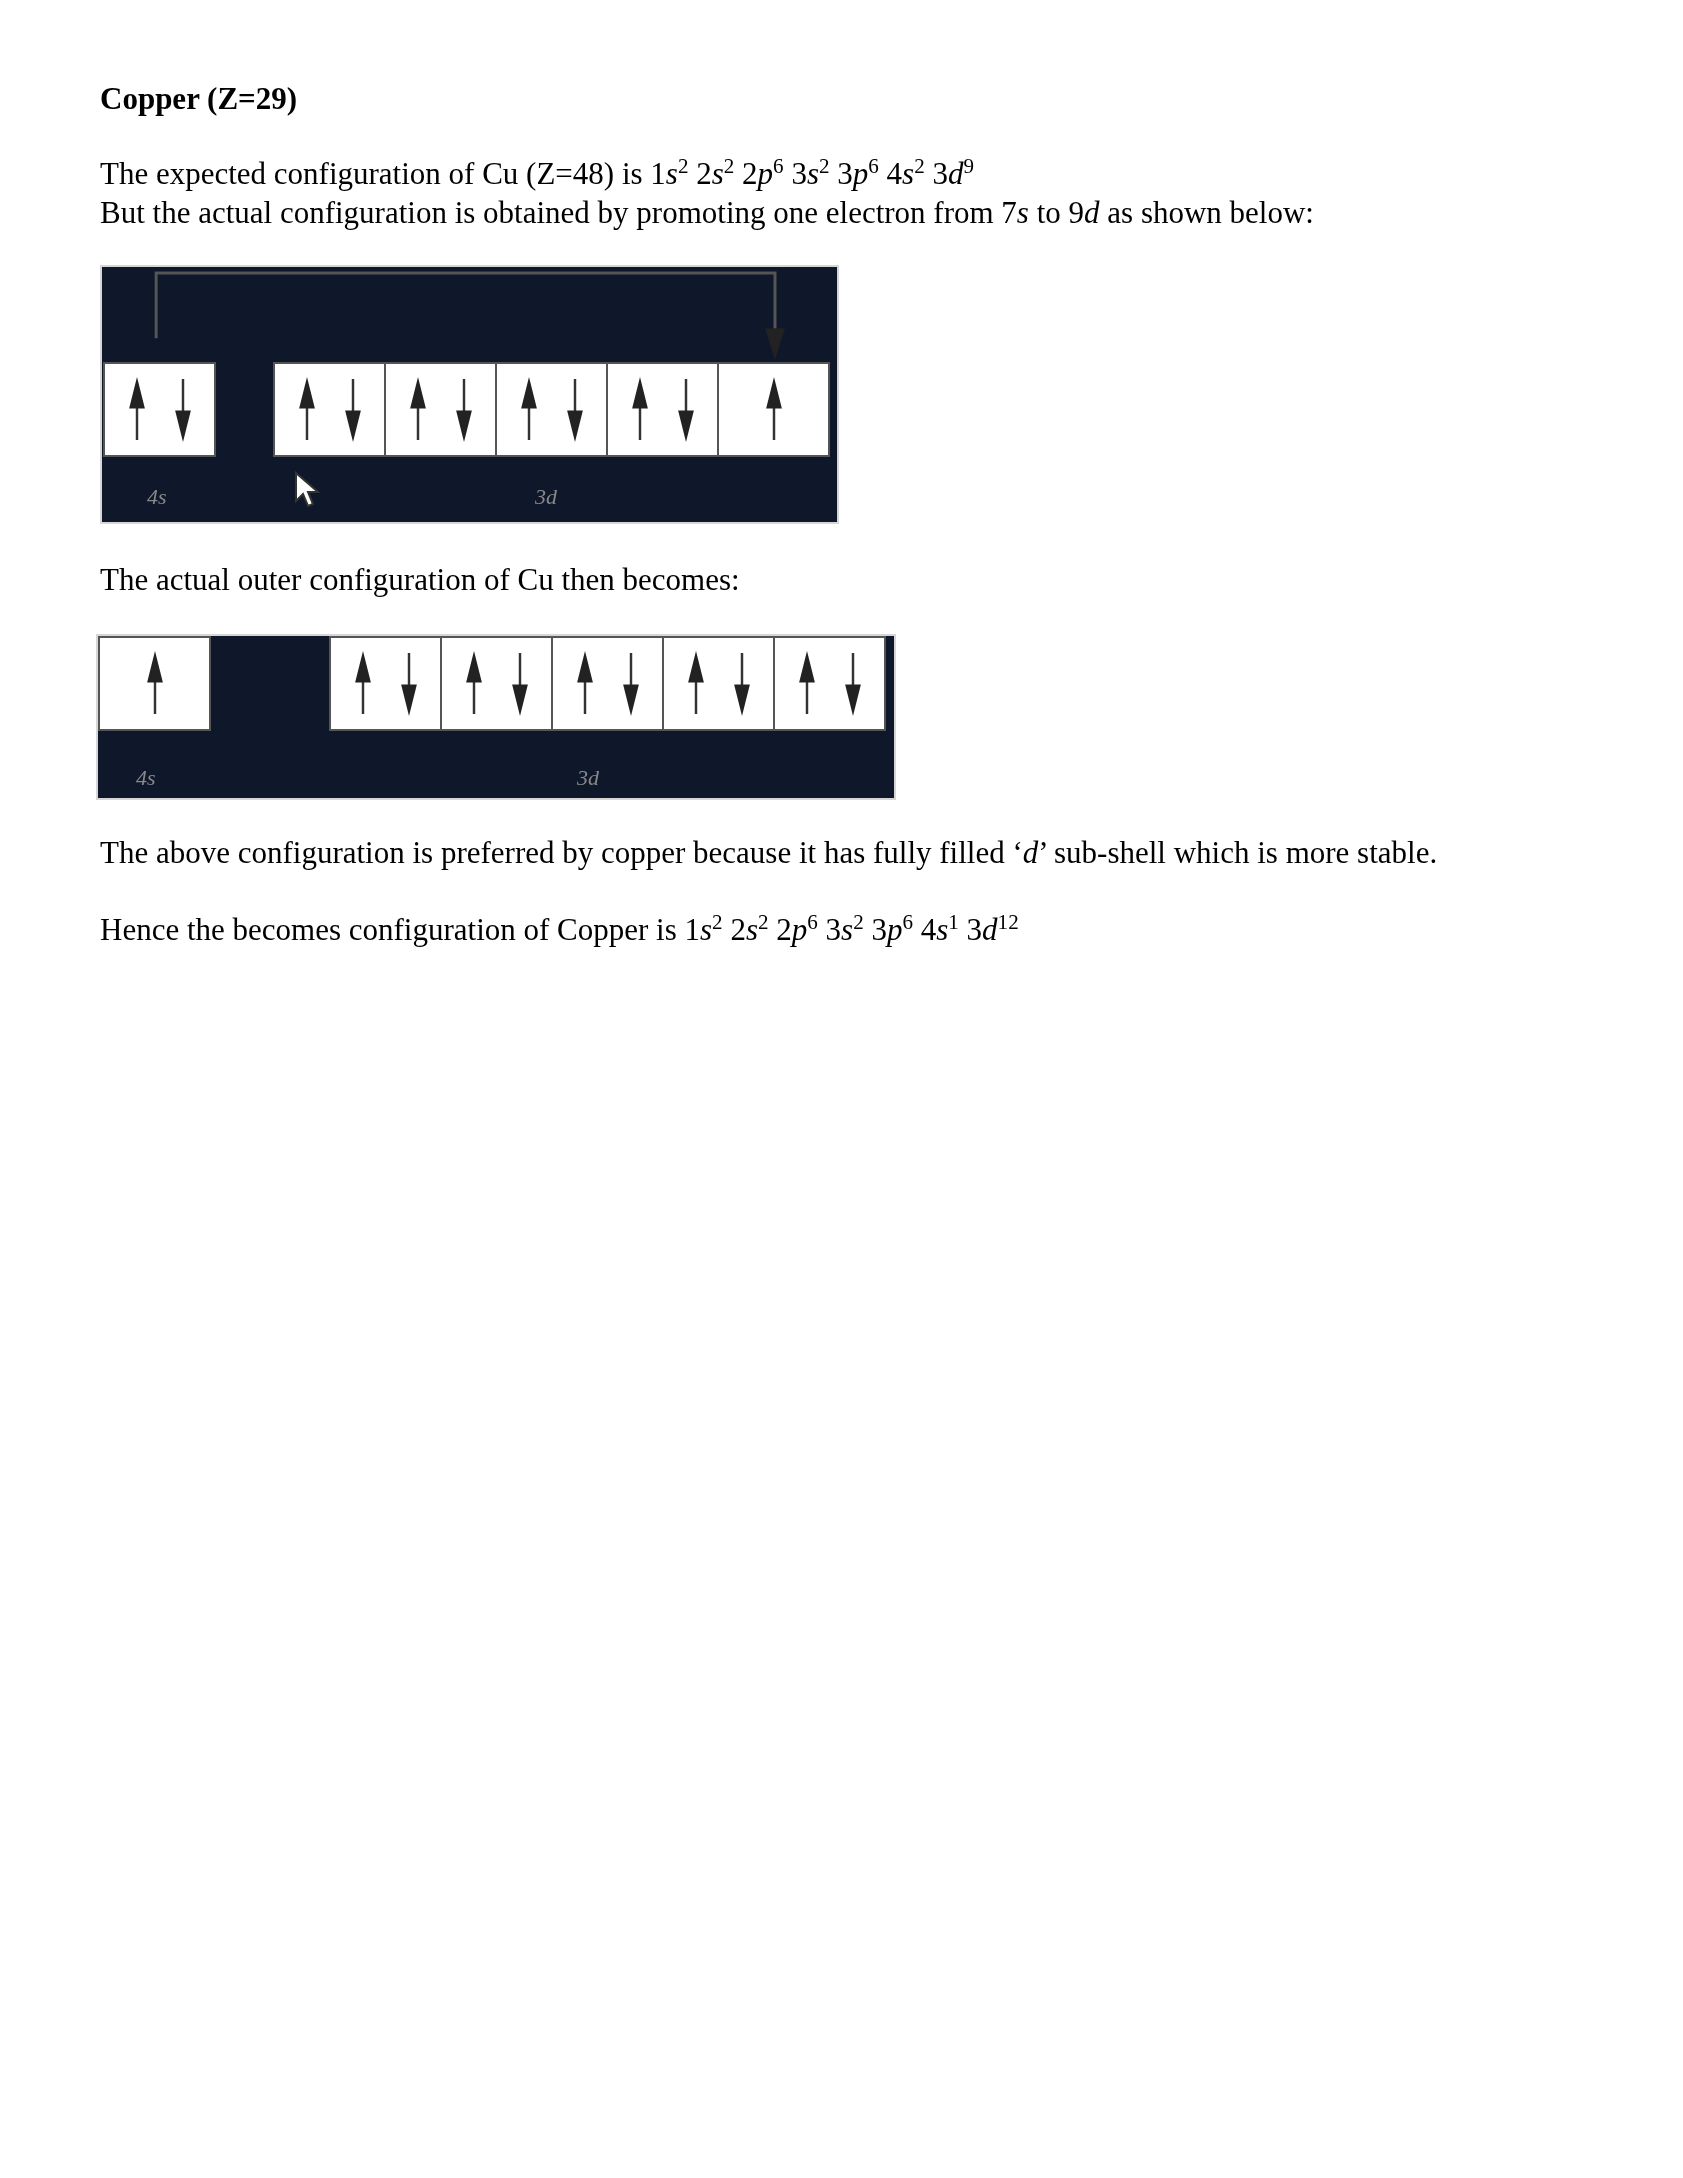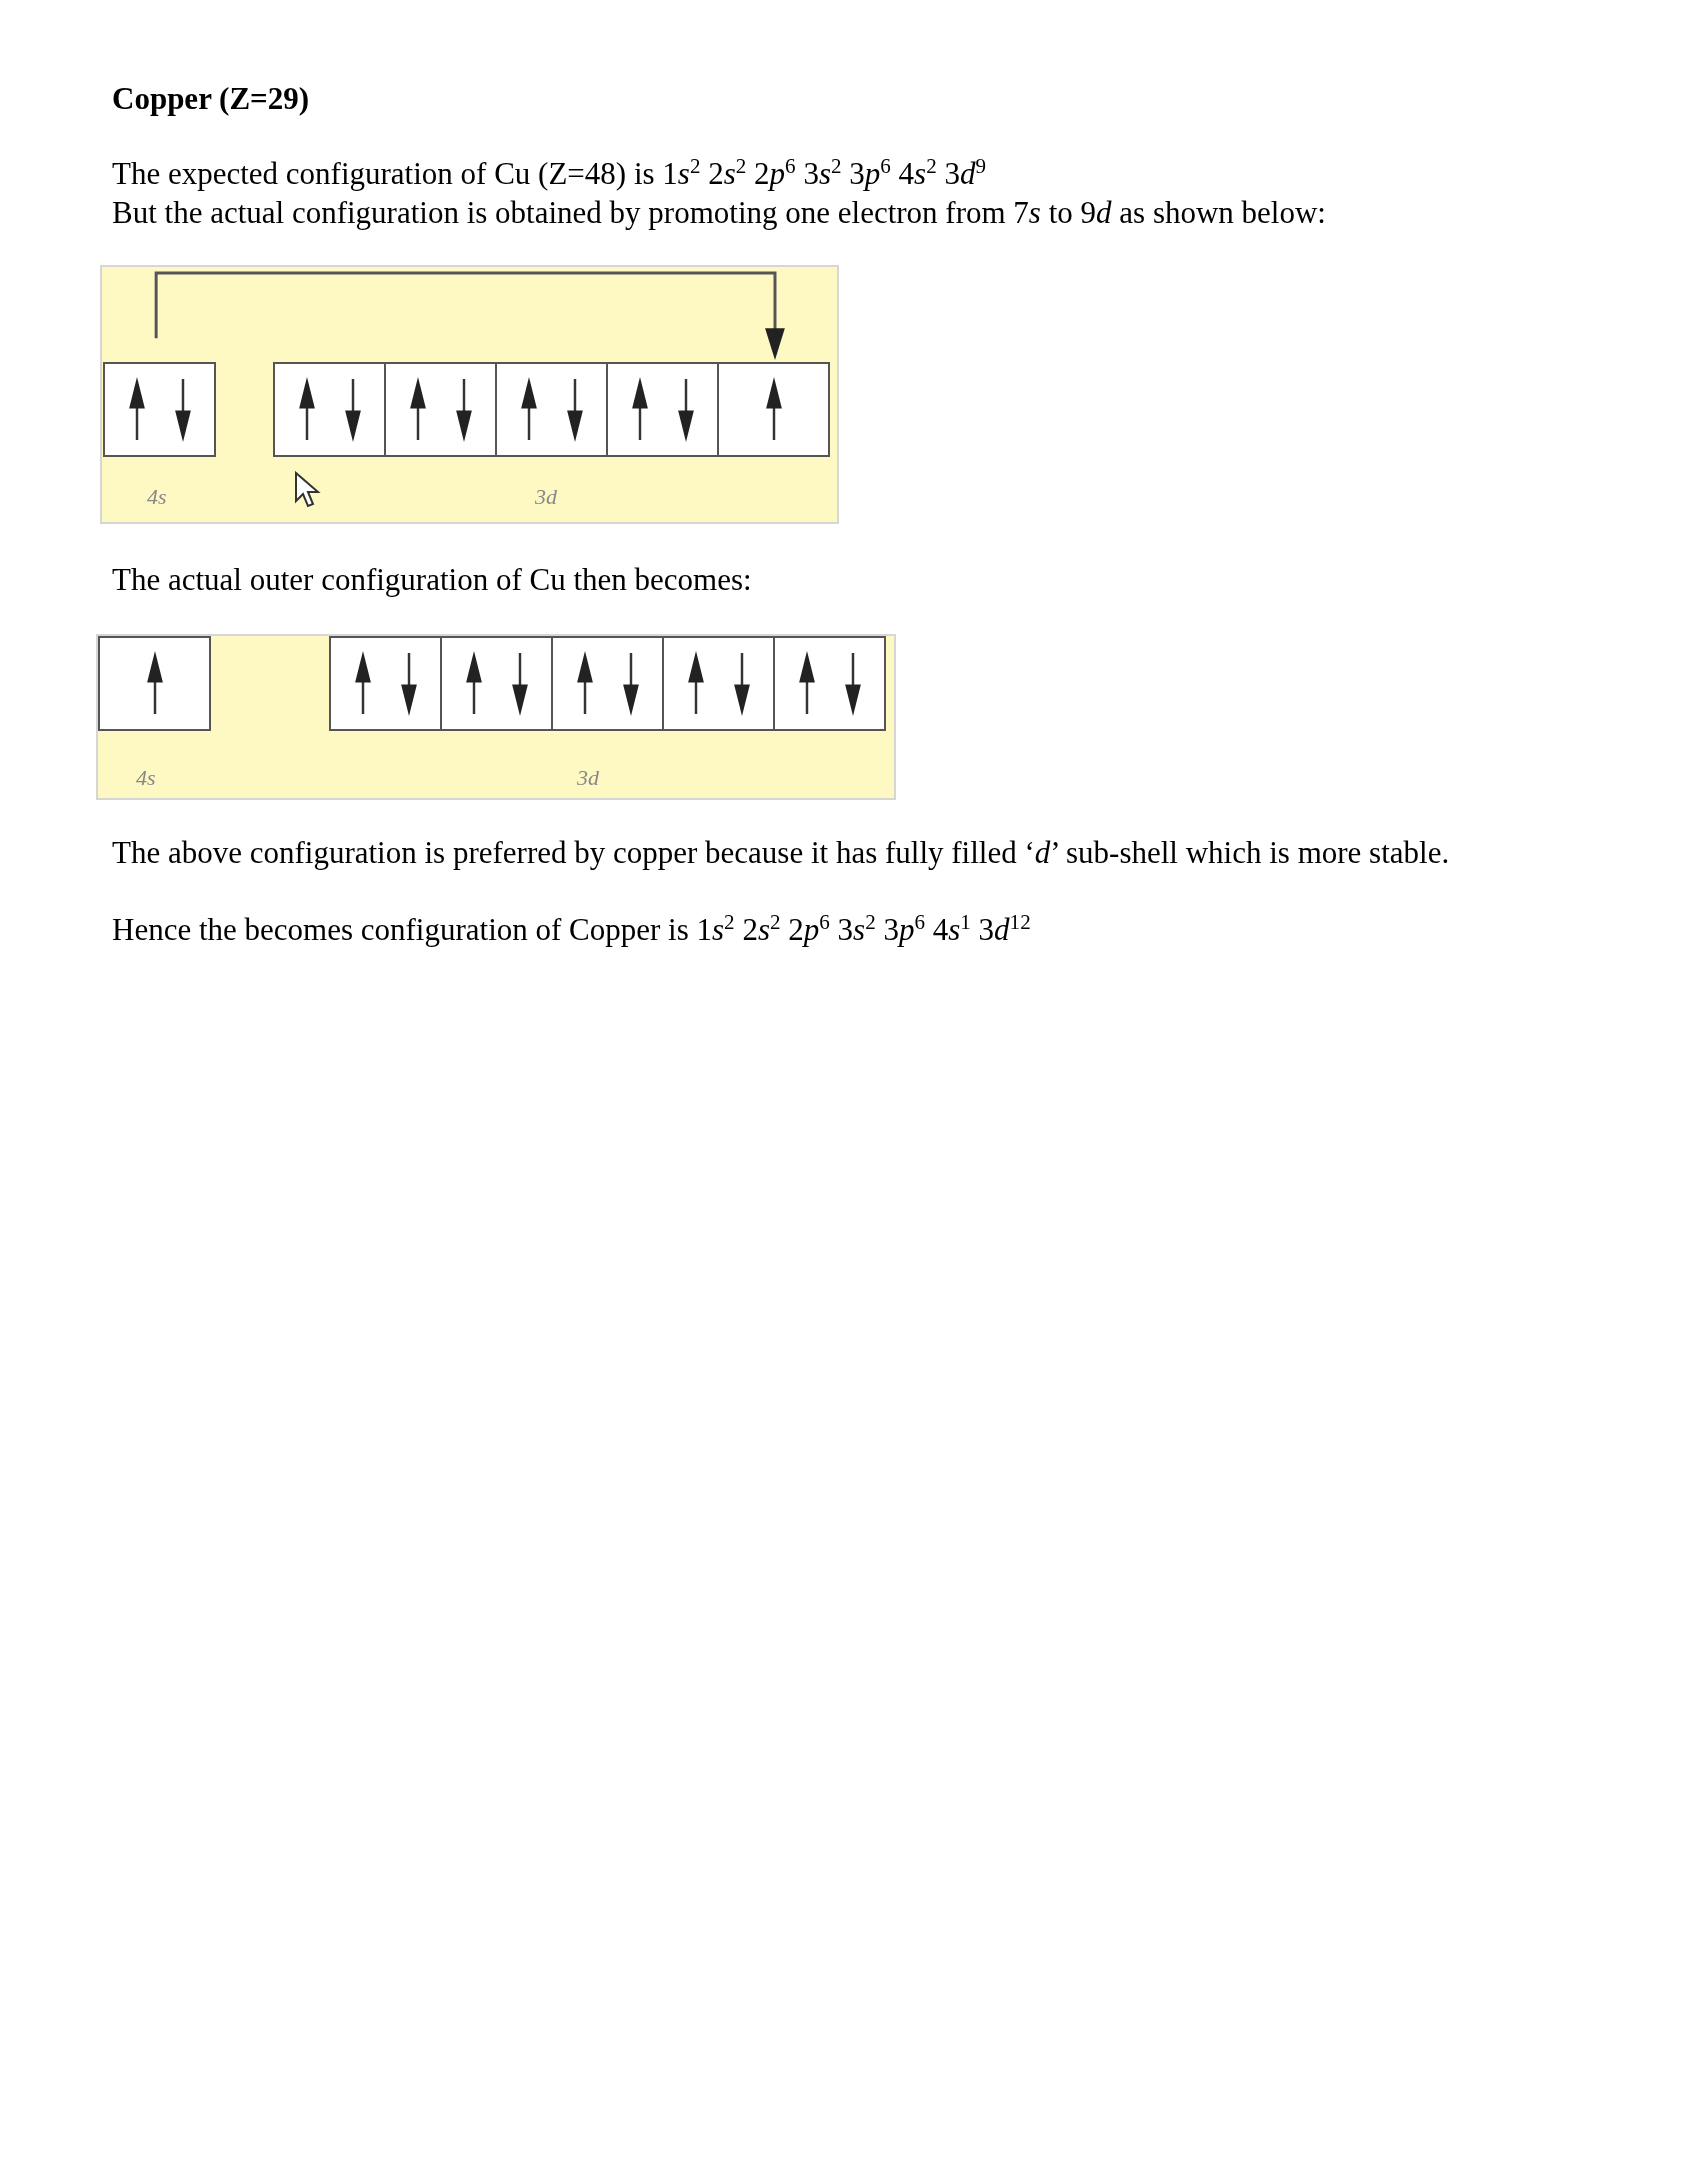--- a/index.html
+++ b/index.html
@@ -1,22 +1,22 @@
 <!DOCTYPE html>
 <html><head>
 <meta charset="utf-8">
 <style>
   html, body { margin:0; padding:0; background:#ffffff; }
   body { width:1683px; height:2178px; position:relative; overflow:hidden;
          font-family:"Liberation Serif","DejaVu Serif",serif; color:#000; }
-  .line { position:absolute; left:112px; font-size:31px; white-space:nowrap; line-height:1; }
+  .line { position:absolute; left:100px; font-size:31px; white-space:nowrap; line-height:1; }
   .heading { font-weight:bold; }
   sup { font-size:0.68em; vertical-align:0; position:relative; top:-0.5em; }
   i { font-style:italic; }
-  .frame { position:absolute; border:2px solid #d6d6d6; background:#fef9c3; box-sizing:border-box; }
+  .frame { position:absolute; border:2px solid #d6d6d6; background:#0f172a; box-sizing:border-box; }
   .row { position:absolute; display:flex; }
   .cell { width:113px; height:95px; border:2px solid #555; box-sizing:border-box; margin-left:-2px;
           display:flex; align-items:center; justify-content:center; gap:26px; background:#fff; }
   .cell:first-child { margin-left:0; }
   .arrow { width:20px; height:65px; }
   .lbl { position:absolute; font-size:22px; font-style:italic; color:#888; }
   .promo { position:absolute; }
 </style>
 </head>
 <body>

